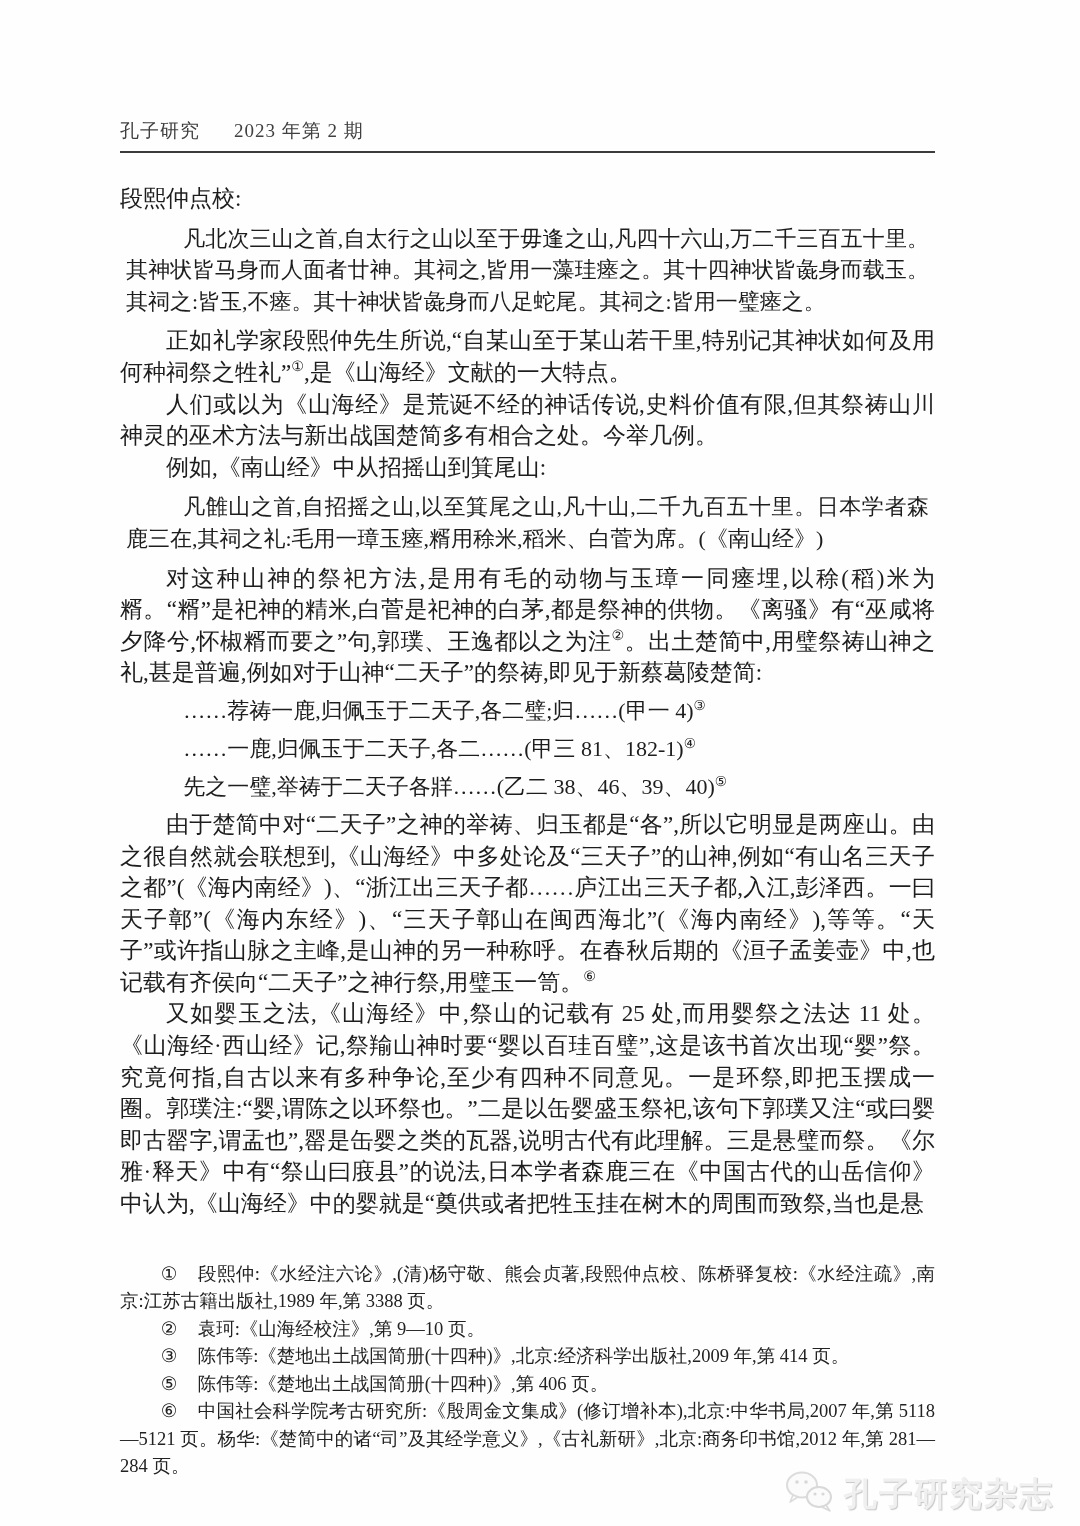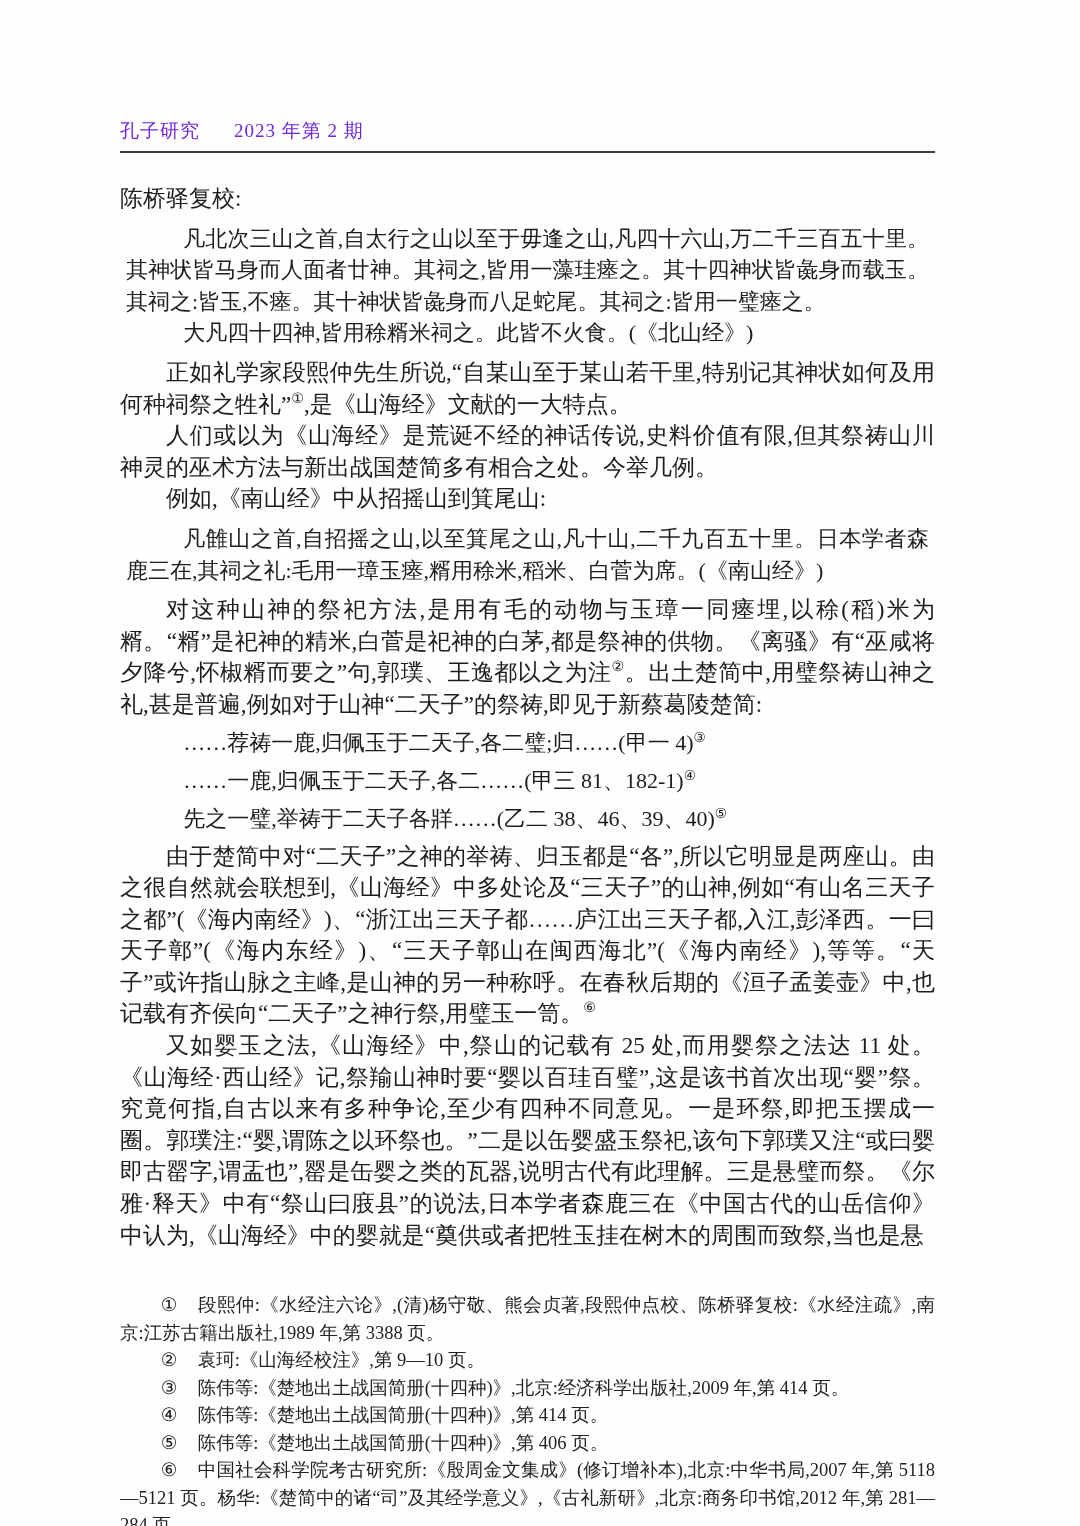--- a/index.html
+++ b/index.html
@@ -10,21 +10,21 @@
     background: var(--paper, #fefefe);
     overflow: hidden;
     font-family: "Liberation Serif", "DejaVu Serif", serif;
     color: var(--text, #1d1d1d);
     padding: 118px 145px 0 120px;
   }
   header.jheader {
     font-size: 19px;
     letter-spacing: 1px;
     padding-bottom: 7px;
-    color: #6d28d9;
+    color: #404040;
   }
   header.jheader .issue { margin-left: 34px; }
   .rule {
     border-top: 2px solid var(--rule, #3c3c3c);
     margin-bottom: 30px;
   }
   main.body { text-align: justify; }
   .para {
     font-size: 23px;
     line-height: 31.6px;
@@ -76,25 +76,24 @@
 
 <div class="page" style="--text: #1d1d1d; --rule: #3c3c3c; --paper: #fefefe; --watermark: #f0f0f0;">
 
   <header class="jheader">
     <span class="jtitle">孔子研究</span><span class="issue">2023 年第 2 期</span>
   </header>
   <div class="rule"></div>
 
   <main class="body">
 
-    <p class="para noindent supify">陈桥驿复校:</p>
+    <p class="para noindent supify">段熙仲点校:</p>
 
     <div class="quote">
       <p class="qpara supify">凡北次三山之首,自太行之山以至于毋逢之山,凡四十六山,万二千三百五十里。其神状皆马身而人面者廿神。其祠之,皆用一藻珪瘗之。其十四神状皆彘身而载玉。其祠之:皆玉,不瘗。其十神状皆彘身而八足蛇尾。其祠之:皆用一璧瘗之。</p>
-      <p class="qpara supify">大凡四十四神,皆用稌糈米祠之。此皆不火食。(《北山经》)</p>
     </div>
 
     <p class="para supify">正如礼学家段熙仲先生所说,“自某山至于某山若干里,特别记其神状如何及用何种祠祭之牲礼”<sup>①</sup>,是《山海经》文献的一大特点。</p>
 
     <p class="para supify">人们或以为《山海经》是荒诞不经的神话传说,史料价值有限,但其祭祷山川神灵的巫术方法与新出战国楚简多有相合之处。今举几例。</p>
 
     <p class="para supify">例如,《南山经》中从招摇山到箕尾山:</p>
 
     <div class="quote">
       <p class="qpara supify">凡雔山之首,自招摇之山,以至箕尾之山,凡十山,二千九百五十里。日本学者森鹿三在,其祠之礼:毛用一璋玉瘗,糈用稌米,稻米、白菅为席。(《南山经》)</p>
@@ -111,19 +110,33 @@
     <p class="para supify">由于楚简中对“二天子”之神的举祷、归玉都是“各”,所以它明显是两座山。由之很自然就会联想到,《山海经》中多处论及“三天子”的山神,例如“有山名三天子之都”(《海内南经》)、“浙江出三天子都……庐江出三天子都,入江,彭泽西。一曰天子鄣”(《海内东经》)、“三天子鄣山在闽西海北”(《海内南经》),等等。“天子”或许指山脉之主峰,是山神的另一种称呼。在春秋后期的《洹子孟姜壶》中,也记载有齐侯向“二天子”之神行祭,用璧玉一笥。<sup>⑥</sup></p>
 
     <p class="para supify">又如婴玉之法,《山海经》中,祭山的记载有 25 处,而用婴祭之法达 11 处。《山海经·西山经》记,祭羭山神时要“婴以百珪百璧”,这是该书首次出现“婴”祭。究竟何指,自古以来有多种争论,至少有四种不同意见。一是环祭,即把玉摆成一圈。郭璞注:“婴,谓陈之以环祭也。”二是以缶婴盛玉祭祀,该句下郭璞又注“或曰婴即古罂字,谓盂也”,罂是缶婴之类的瓦器,说明古代有此理解。三是悬璧而祭。《尔雅·释天》中有“祭山曰庪县”的说法,日本学者森鹿三在《中国古代的山岳信仰》中认为,《山海经》中的婴就是“奠供或者把牲玉挂在树木的周围而致祭,当也是悬</p>
 
   </main>
 
   <section class="footnotes">
     <p class="footnote"><span class="fnmark">①</span><span class="fntext">段熙仲:《水经注六论》,(清)杨守敬、熊会贞著,段熙仲点校、陈桥驿复校:《水经注疏》,南京:江苏古籍出版社,1989 年,第 3388 页。</span></p>
     <p class="footnote"><span class="fnmark">②</span><span class="fntext">袁珂:《山海经校注》,第 9—10 页。</span></p>
     <p class="footnote"><span class="fnmark">③</span><span class="fntext">陈伟等:《楚地出土战国简册(十四种)》,北京:经济科学出版社,2009 年,第 414 页。</span></p>
-    <p class="footnote"><span class="fnmark">④</span><span class="fntext">陈伟等:《楚地出土战国简册(十四种)》,第 414 页。</span></p>
     <p class="footnote"><span class="fnmark">⑤</span><span class="fntext">陈伟等:《楚地出土战国简册(十四种)》,第 406 页。</span></p>
     <p class="footnote"><span class="fnmark">⑥</span><span class="fntext">中国社会科学院考古研究所:《殷周金文集成》(修订增补本),北京:中华书局,2007 年,第 5118—5121 页。杨华:《楚简中的诸“司”及其经学意义》,《古礼新研》,北京:商务印书馆,2012 年,第 281—284 页。</span></p>
   </section>
 
+  <div class="watermark">
+    <span>
+      <svg width="52" height="44" viewBox="0 0 52 44" xmlns="http://www.w3.org/2000/svg">
+        <ellipse cx="18" cy="15" rx="15" ry="12.5" fill="#fbfbfb" stroke="#dcdcdc" stroke-width="2"></ellipse>
+        <path d="M9 25 L6 32 L14 27 Z" fill="#fbfbfb" stroke="#dcdcdc" stroke-width="1.5" stroke-linejoin="round"></path>
+        <circle cx="13" cy="12" r="1.8" fill="#d8d8d8"></circle>
+        <circle cx="22" cy="12" r="1.8" fill="#d8d8d8"></circle>
+        <ellipse cx="35" cy="27" rx="12" ry="10" fill="#fbfbfb" stroke="#d9d9d9" stroke-width="2"></ellipse>
+        <path d="M42 35 L46 41 L38 37 Z" fill="#fbfbfb" stroke="#d9d9d9" stroke-width="1.5" stroke-linejoin="round"></path>
+        <circle cx="31" cy="24" r="1.6" fill="#d8d8d8"></circle>
+        <circle cx="39" cy="24" r="1.6" fill="#d8d8d8"></circle>
+      </svg>
+    </span>
+    <span class="wm-text">孔子研究杂志</span>
+  </div>
 
 </div>
 
 </body></html>

